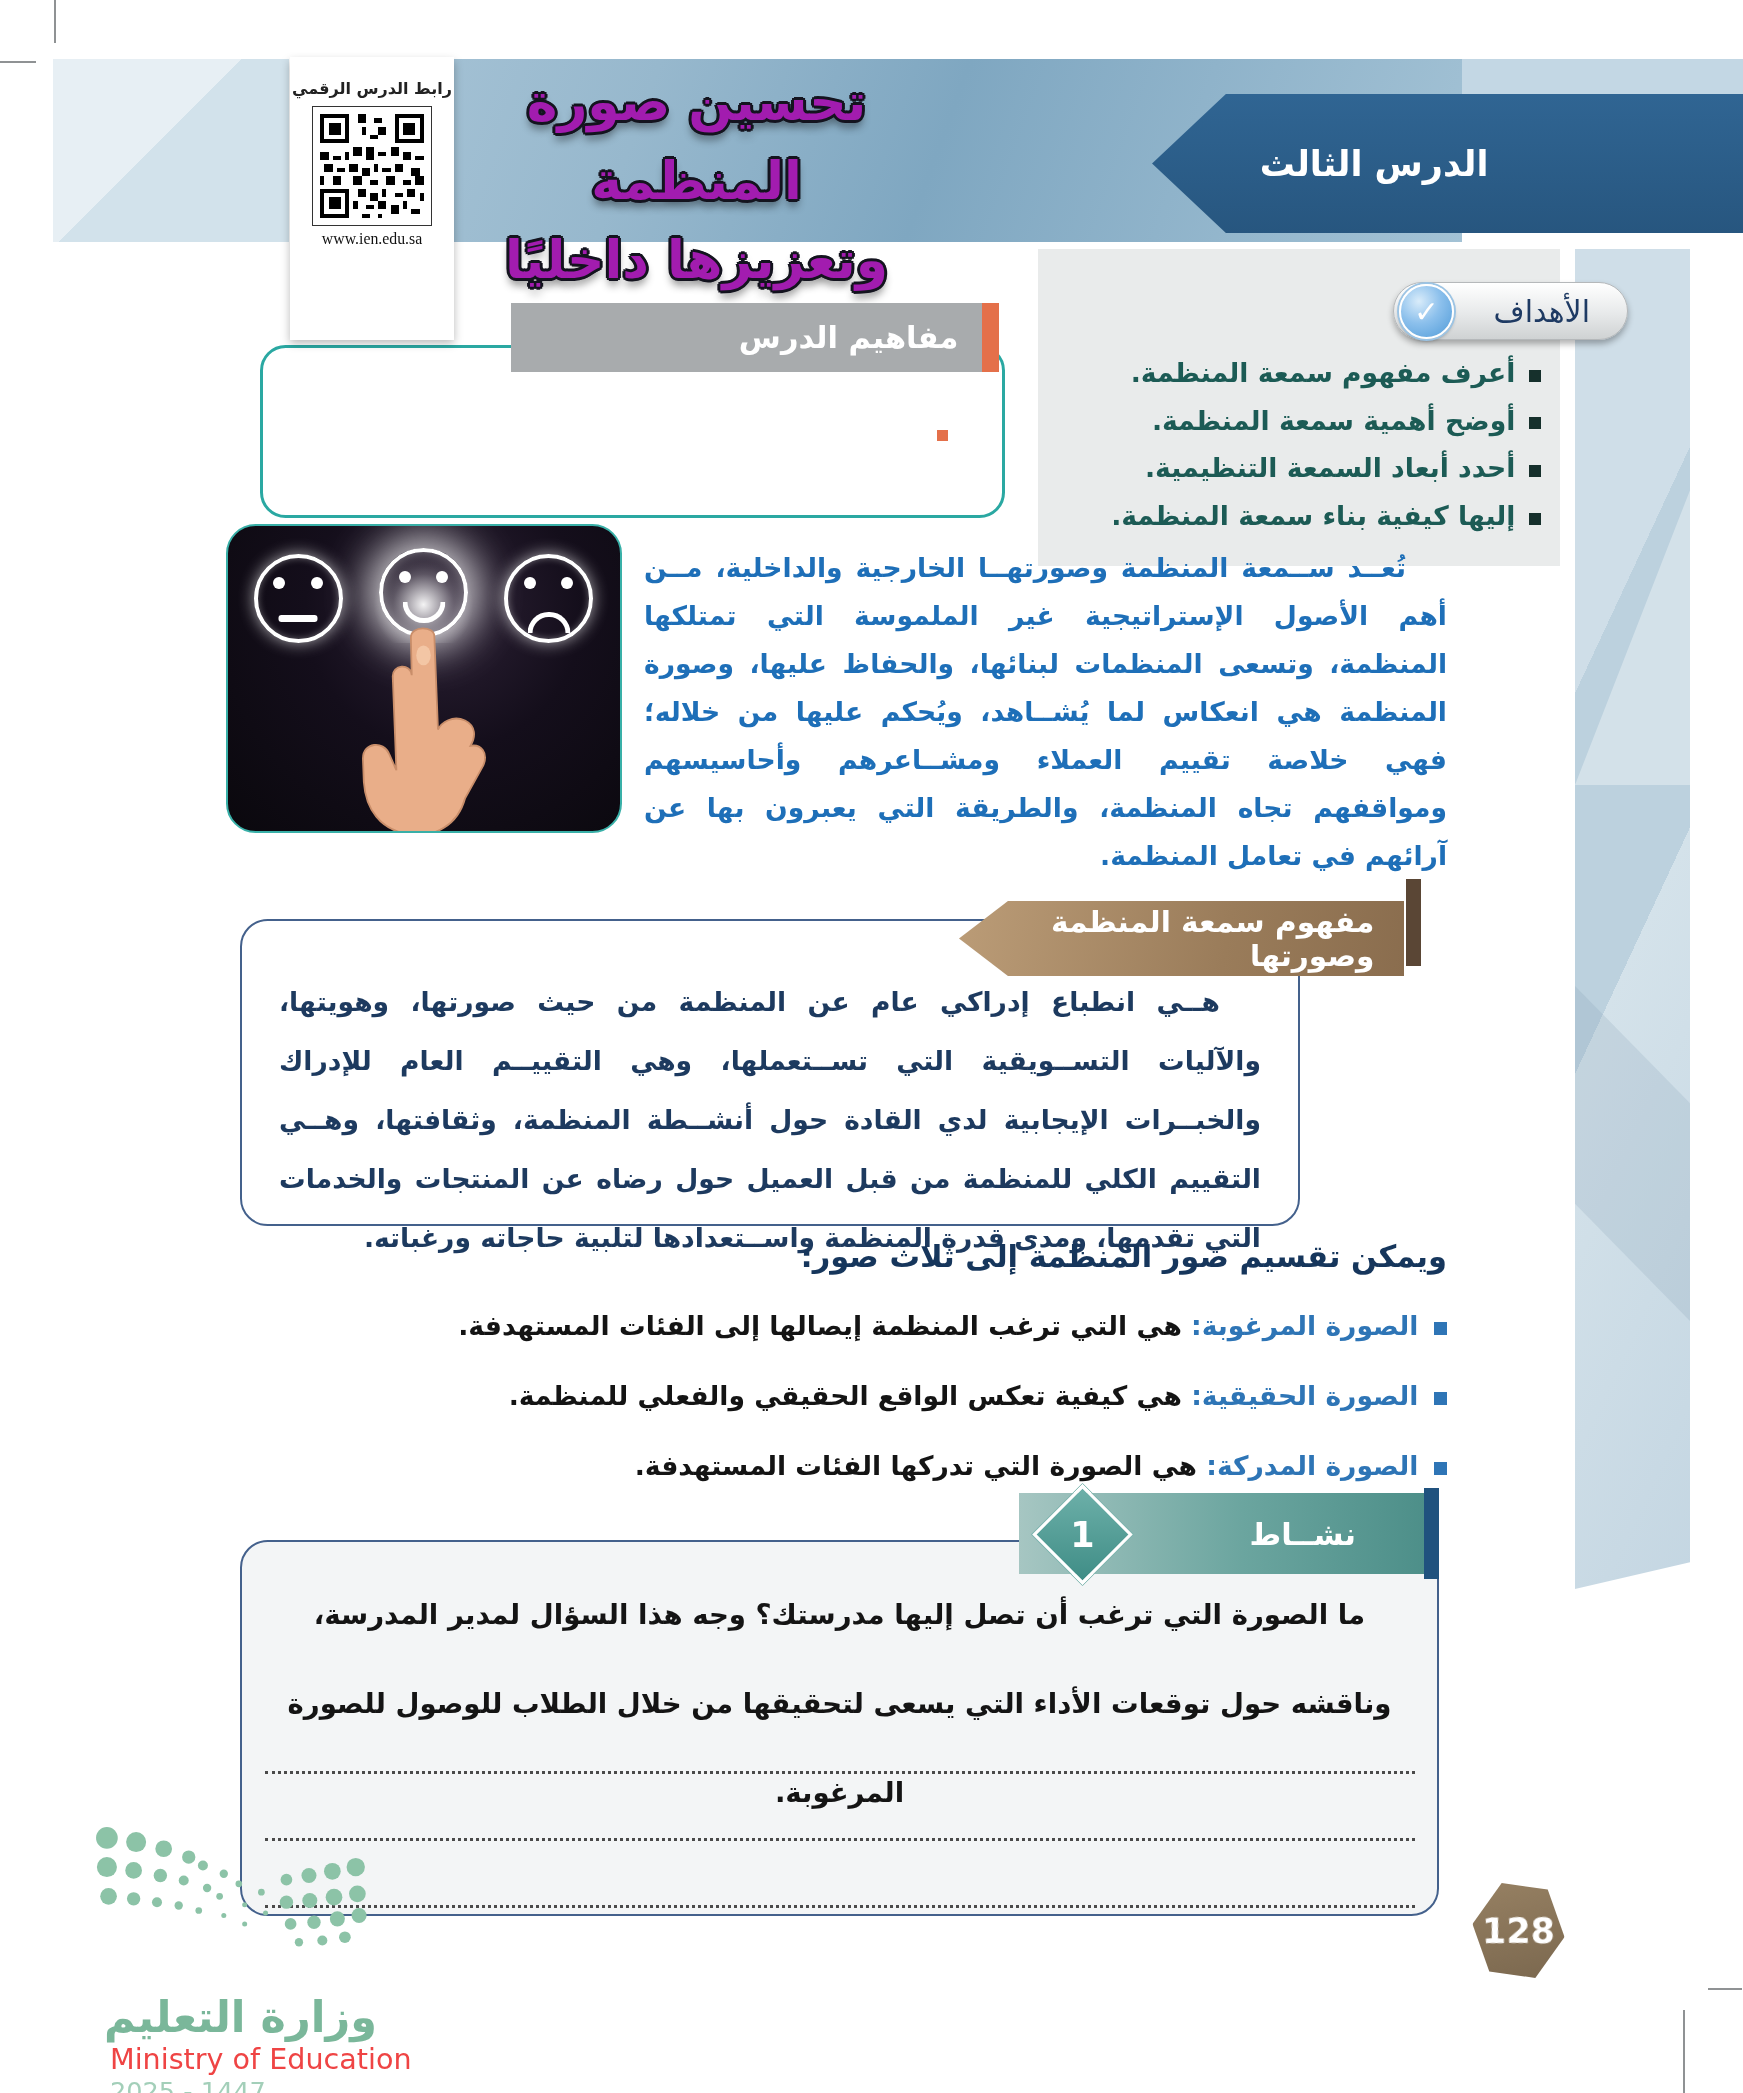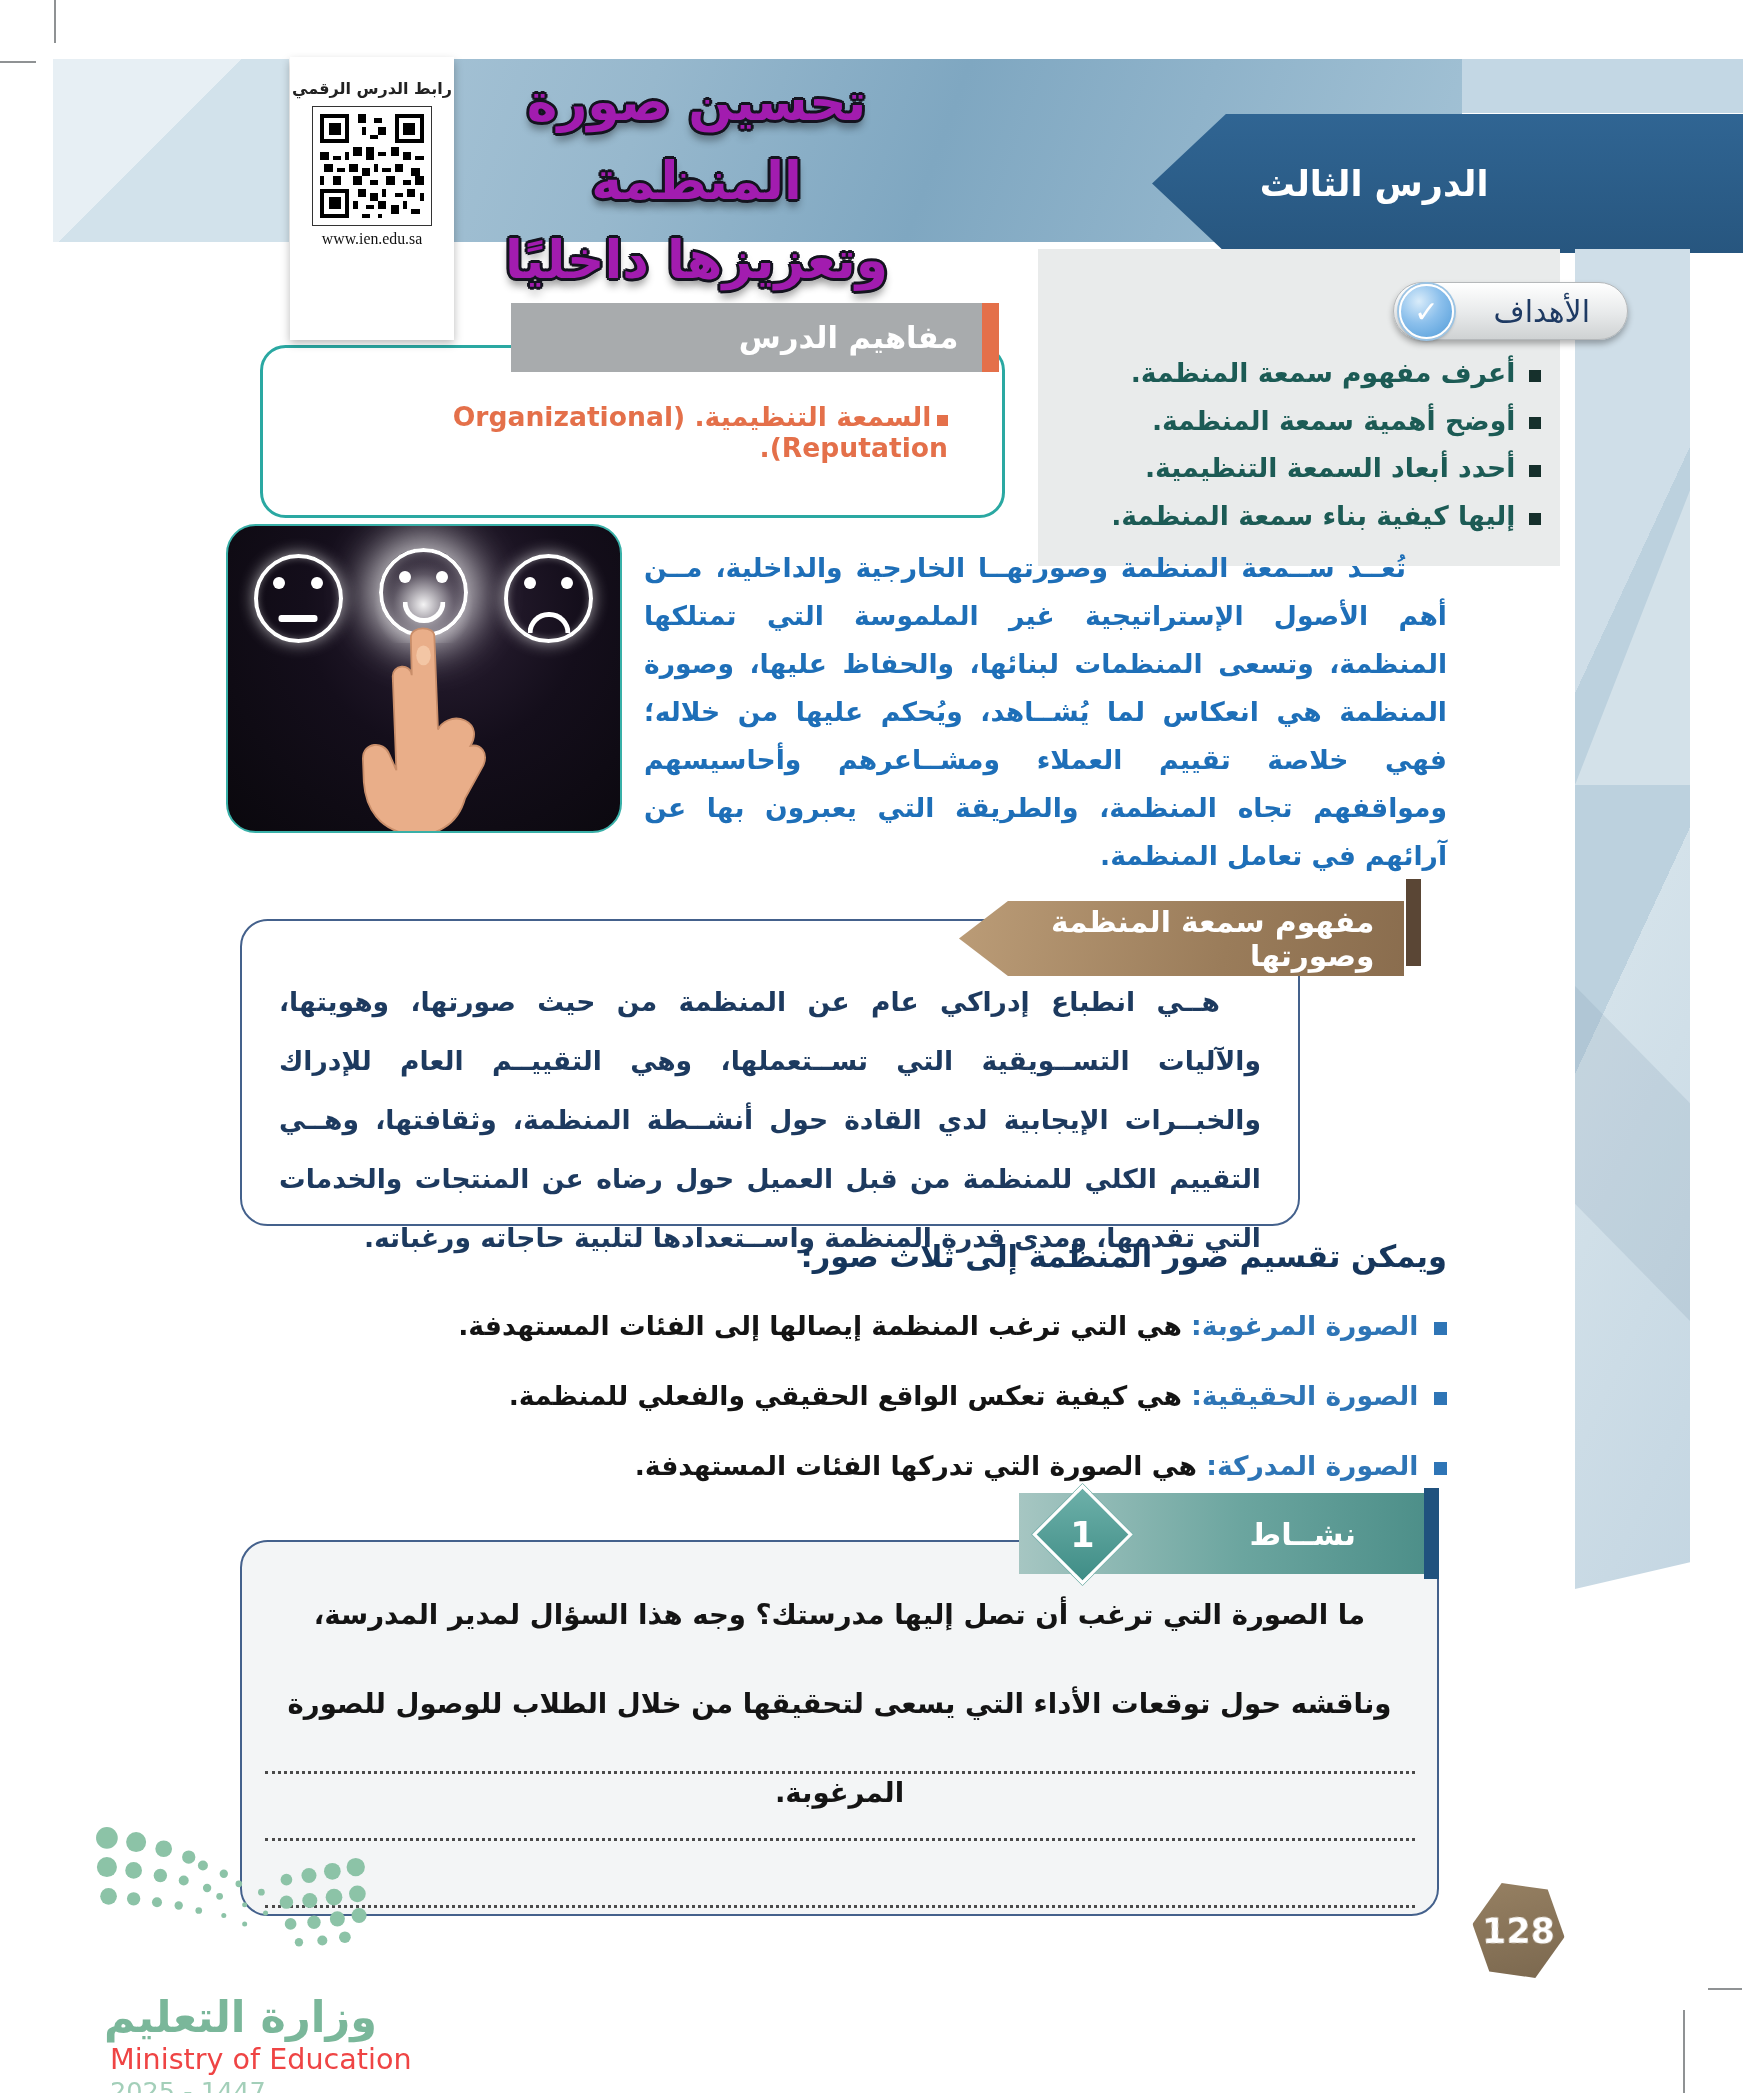--- a/index.html
+++ b/index.html
@@ -13,21 +13,21 @@
   
   .band-left{left:54px;top:59px;width:236px;height:183px;
     background:linear-gradient(135deg,#e7eff4 45%,#d2e2eb 45%);}
   .band-title{left:291px;top:59px;width:1172px;height:183px;
     background:linear-gradient(110deg,#aac6d8 0%,#97b8cd 30%,#7fa7c1 55%,#8fb3ca 75%,#a3c2d5 100%);}
   .band-right-sliver{left:1463px;top:59px;width:281px;height:54px;background:#c3d7e4;}
   .page-title{left:419px;top:63px;width:557px;height:175px;color:#a21caf;font-weight:900;
     font-size:52px;line-height:79px;text-align:center;letter-spacing:-1px;
     text-shadow:2px 2px 0 #14141f,-2px 2px 0 #14141f,2px -2px 0 #14141f,-2px -2px 0 #14141f,
       0 3px 0 #14141f,3px 0 0 #14141f,0 -3px 0 #14141f,-3px 0 0 #14141f,0 6.9px 8.9px rgba(0,0,0,.45);}
-  .lesson-banner{left:1153px;top:114px;width:591px;height:139px;
+  .lesson-banner{left:1153px;top:94px;width:591px;height:139px;
     background:linear-gradient(180deg,#306593 0%,#27567f 100%);
     clip-path:polygon(0 50%,12.5% 0,100% 0,100% 100%,12.5% 100%);}
   .lesson-banner span{position:absolute;left:79px;top:50%;transform:translateY(-50%);
     width:286px;text-align:center;color:#fff;font-size:35px;font-weight:bold;}
 
   
   .qr-card{left:291px;top:57px;width:164px;height:283px;background:#fff;
     box-shadow:0 3.9px 8.9px rgba(0,0,0,.28);z-index:4;text-align:center;}
   .qr-label{margin-top:21.7px;font-size:16px;font-weight:bold;color:#222;}
   .qr-svg{margin-top:7.9px;}
@@ -253,21 +253,21 @@
       <span>إليها كيفية بناء سمعة المنظمة.</span>
     </div>
   </div>
 
   <div class="abs concepts-header">
     <span>مفاهيم الدرس</span>
   </div>
   <div class="abs concepts-bar"></div>
   <div class="abs concepts-box">
     <div class="concept-item">
-      <span class="osq"></span><span>السمعة التنظيمية. (Organizational Reputation).</span>
+      <span class="osq"></span>
     </div>
   </div>
 
   <div class="abs faces">
     <div class="face" style="left:25.6px;top:27.6px;">
       <span class="eye l"></span>
         <span class="eye r"></span>
         <span class="mouth-flat"></span>
     </div>
     <div class="face happy" style="left:151px;top:21.7px;">

